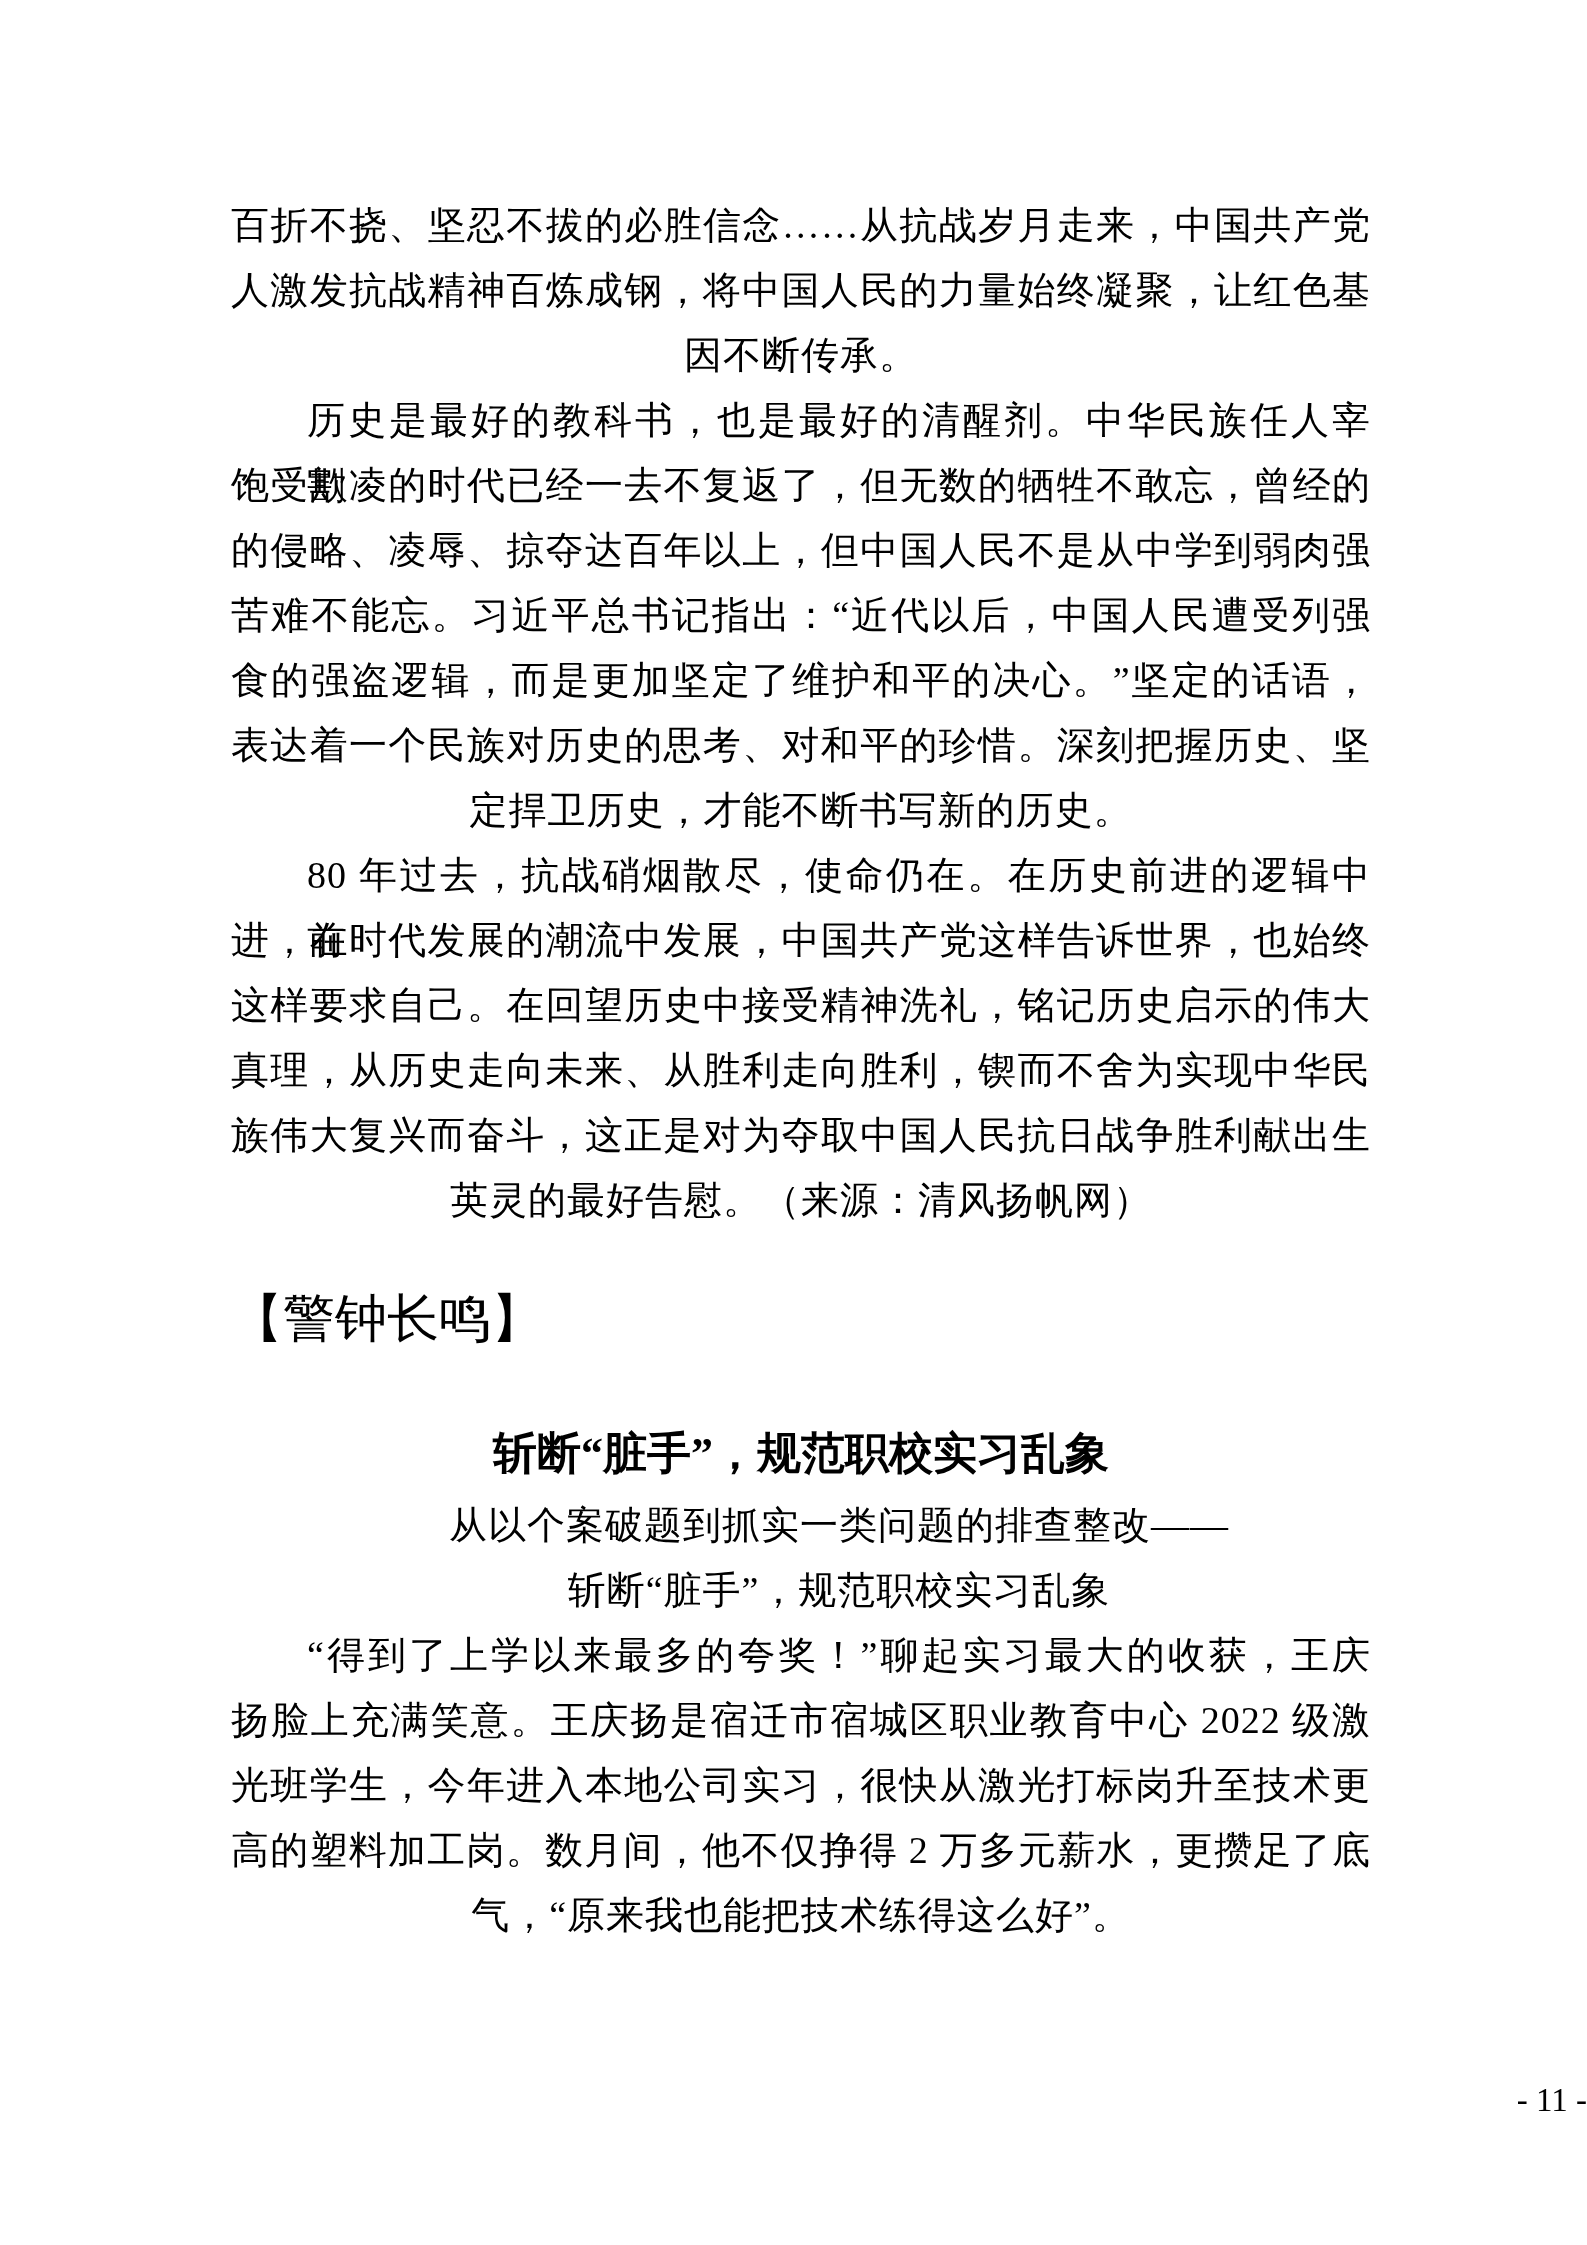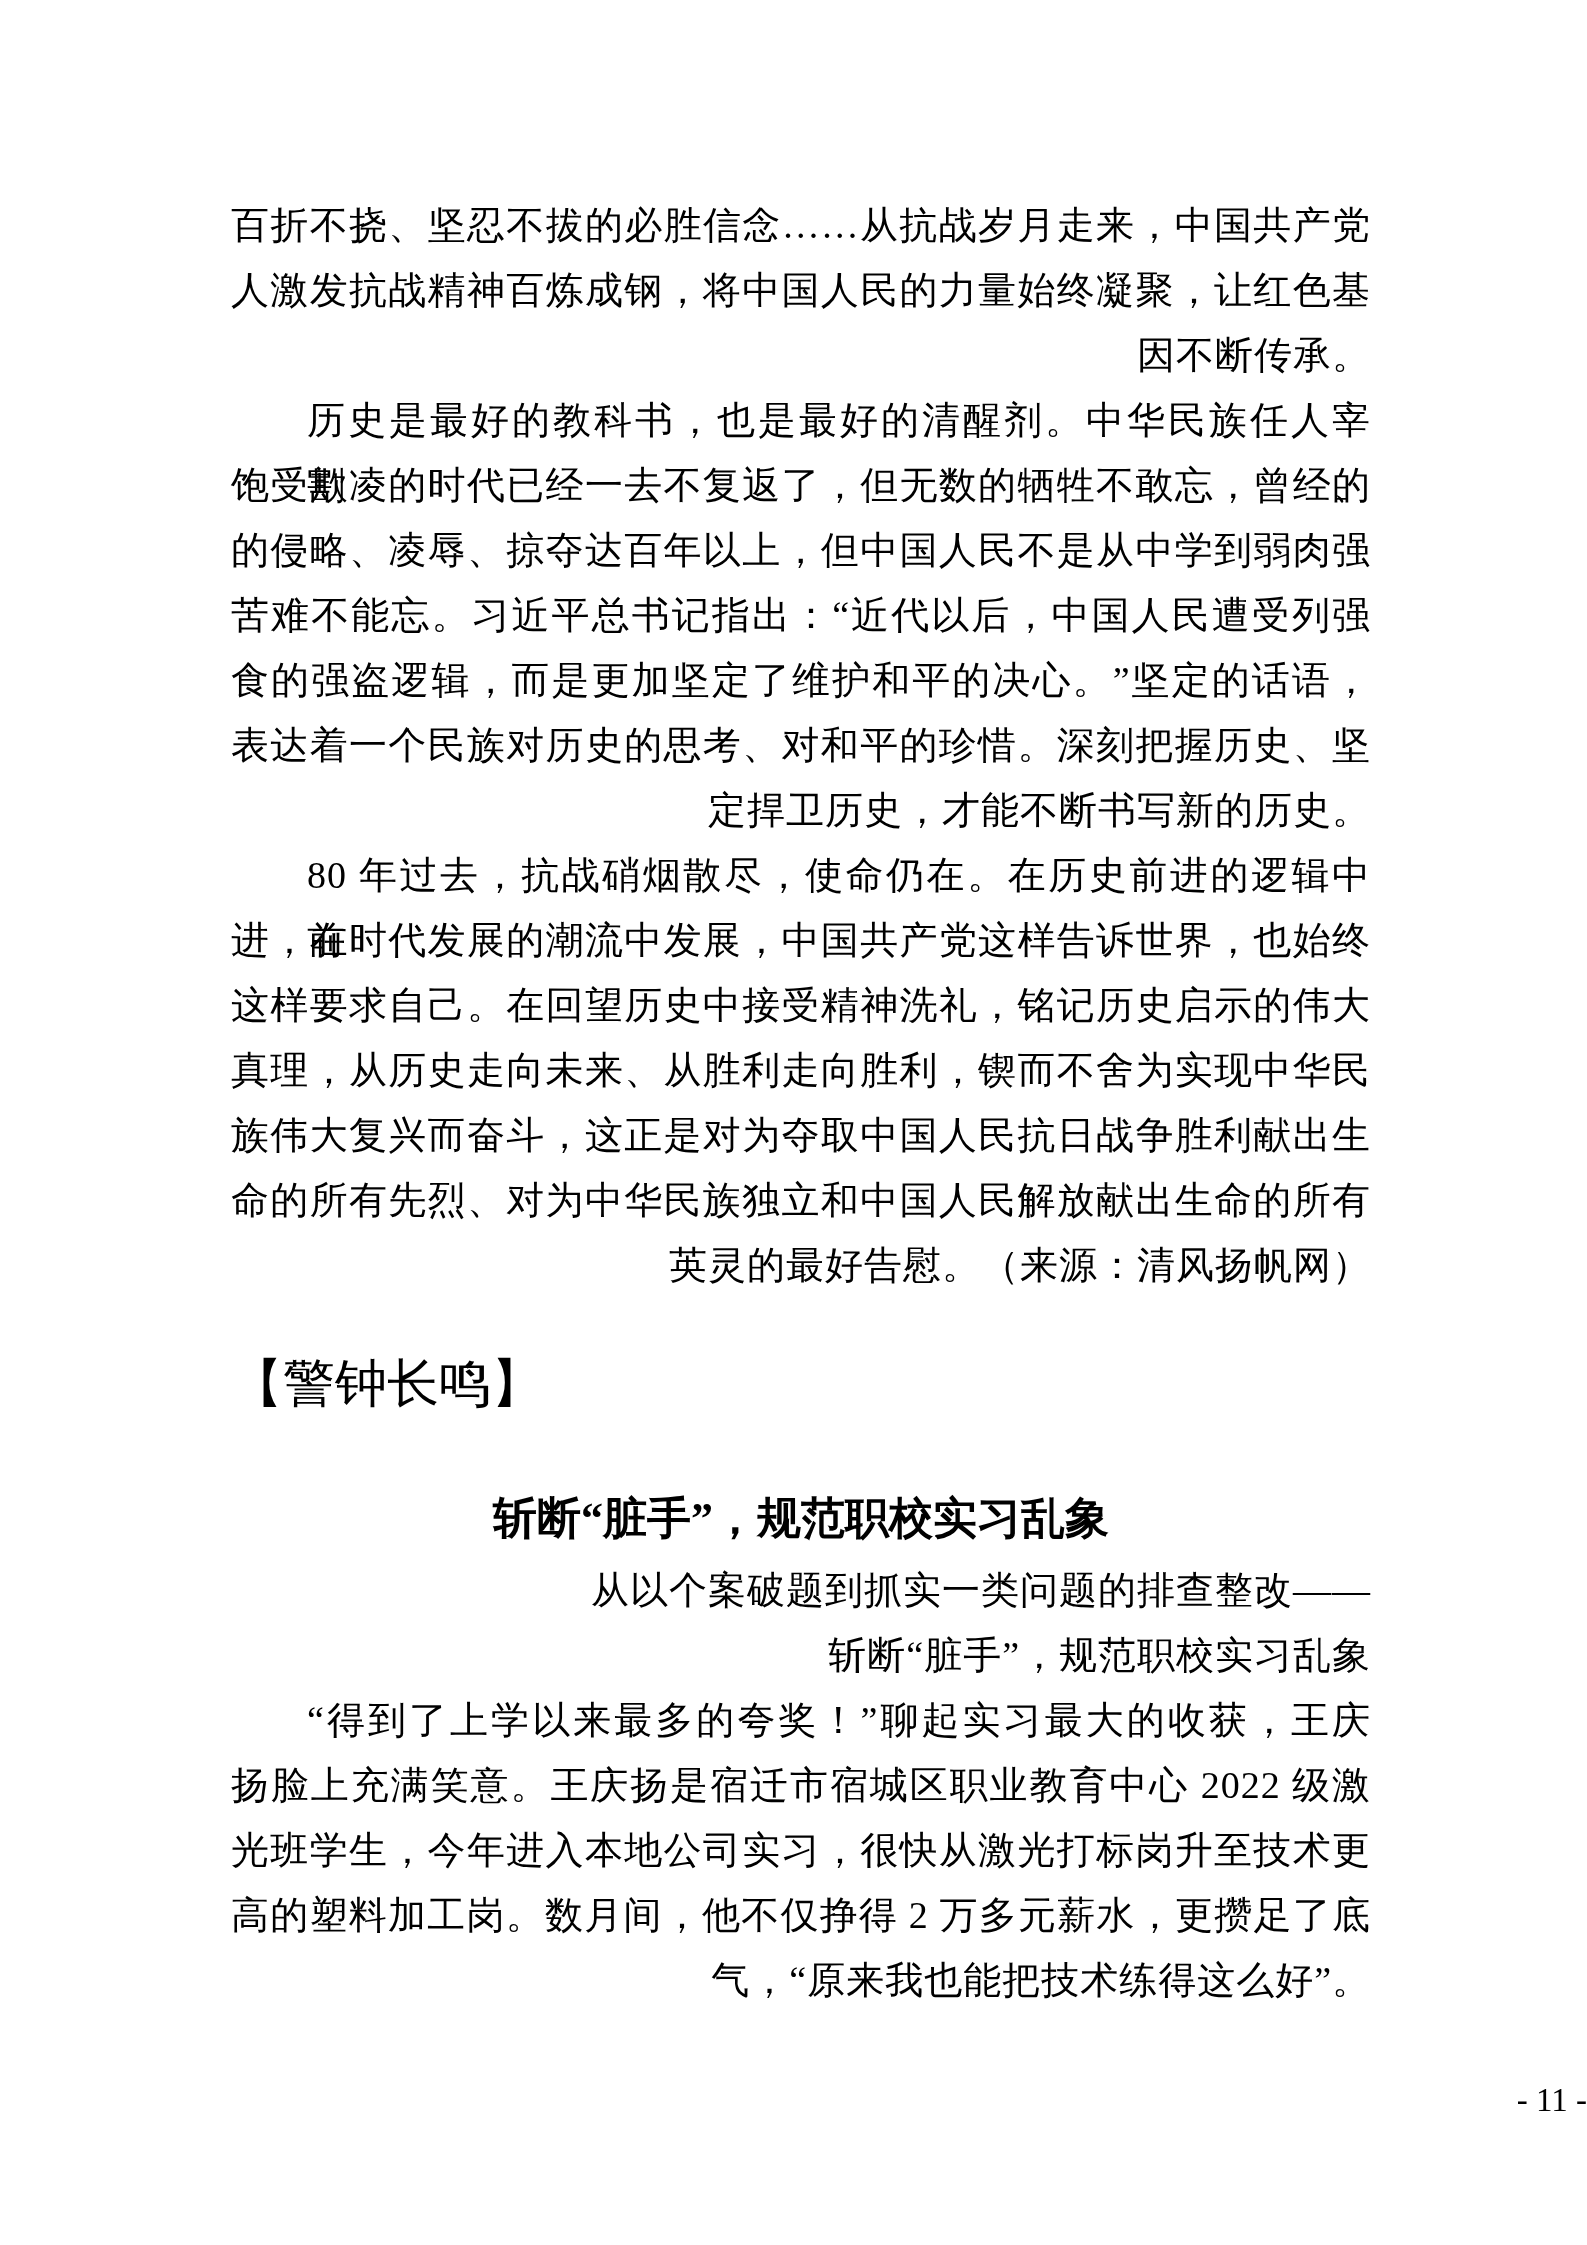--- a/index.html
+++ b/index.html
@@ -21,21 +21,21 @@
     left: 231px; top: 4px;
     width: 1140px;
     padding-top: 189px;
   }
   .para { margin: 0; }
   .line {
     font-size: 38px;
     line-height: 65px;
     height: 65px;
     letter-spacing: 1px;
-    text-align: right;
+    text-align: center;
     overflow: visible;
   }
   .line.fill {
     text-align: justify;
     text-align-last: justify;
   }
   .line.indent { padding-left: 76px; }
   .section {
     margin-top: 53px;
     font-size: 52px;
@@ -77,21 +77,20 @@
         <div class="line fill">食的强盗逻辑，而是更加坚定了维护和平的决心。”坚定的话语，</div>
         <div class="line fill">表达着一个民族对历史的思考、对和平的珍惜。深刻把握历史、坚</div>
         <div class="line">定捍卫历史，才能不断书写新的历史。</div>
       </div>
       <div class="para">
         <div class="line fill indent">80 年过去，抗战硝烟散尽，使命仍在。在历史前进的逻辑中前</div>
         <div class="line fill">进，在时代发展的潮流中发展，中国共产党这样告诉世界，也始终</div>
         <div class="line fill">这样要求自己。在回望历史中接受精神洗礼，铭记历史启示的伟大</div>
         <div class="line fill">真理，从历史走向未来、从胜利走向胜利，锲而不舍为实现中华民</div>
         <div class="line fill">族伟大复兴而奋斗，这正是对为夺取中国人民抗日战争胜利献出生</div>
-        <div class="line fill">命的所有先烈、对为中华民族独立和中国人民解放献出生命的所有</div>
         <div class="line">英灵的最好告慰。（来源：清风扬帆网）</div>
       </div>
       <div class="section">【警钟长鸣】</div>
       <div class="title">斩断“脏手”，规范职校实习乱象</div>
       <div class="para">
         <div class="line indent">从以个案破题到抓实一类问题的排查整改——</div>
         <div class="line indent">斩断“脏手”，规范职校实习乱象</div>
         <div class="line fill indent">“得到了上学以来最多的夸奖！”聊起实习最大的收获，王庆</div>
         <div class="line fill">扬脸上充满笑意。王庆扬是宿迁市宿城区职业教育中心 2022 级激</div>
         <div class="line fill">光班学生，今年进入本地公司实习，很快从激光打标岗升至技术更</div>

